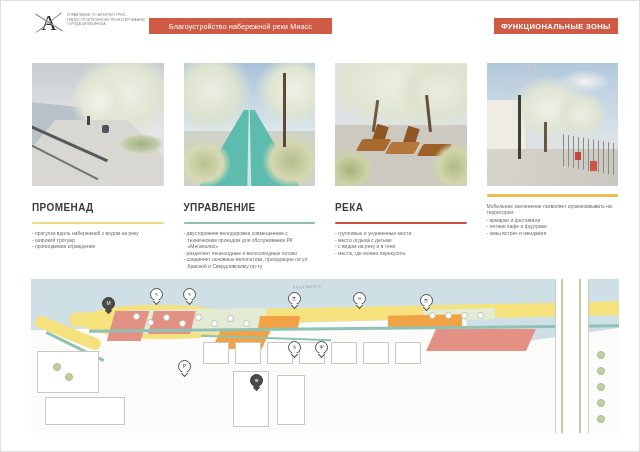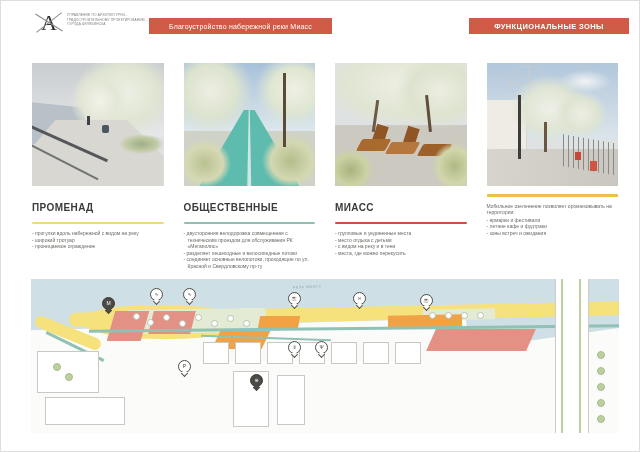--- a/index.html
+++ b/index.html
@@ -8,21 +8,21 @@
 
   
   .logo-wrap{position:absolute;left:36px;top:8px;width:110px;height:30px;}
   .logo-a{position:absolute;left:0;top:0;width:24px;height:28px;font-family:"Liberation Serif",serif;font-size:22px;color:#2e2d2b;line-height:28px;text-align:center;}
   .logo-a::before,.logo-a::after{content:"";position:absolute;left:-4px;top:13px;width:32px;height:1px;background:#8a8a86;}
   .logo-a::before{transform:rotate(32deg);}
   .logo-a::after{transform:rotate(-38deg);}
   .logo-text{position:absolute;left:30px;top:4px;width:80px;font-size:3.2px;line-height:4.6px;color:#7a7a76;letter-spacing:.2px;}
   .banner{position:absolute;top:17px;height:16px;background:#cf5b46;color:#fff;display:flex;align-items:center;justify-content:center;}
   .banner.project{left:148px;width:183px;font-size:7px;letter-spacing:.2px;}
-  .banner.sheet{left:468px;width:160px;font-size:7.5px;font-weight:bold;letter-spacing:.4px;}
+  .banner.sheet{left:493px;width:124px;font-size:7.5px;font-weight:bold;letter-spacing:.4px;}
 
   
   .cols{position:absolute;left:31px;top:62px;width:586px;display:flex;gap:20px;}
   .col{width:143px;position:relative;}
   .photo{width:100%;height:123px;position:relative;overflow:hidden;background:#dfe2e2;}
   .photo *{position:absolute;}
   .zone-title{margin:16px 0 0 0;font-size:10px;font-weight:bold;color:#3c3b39;letter-spacing:.4px;line-height:11.5px;min-height:11px;}
   .rule{height:2.5px;width:100%;margin-top:8px;border-radius:1px;}
   .bullets{margin:6px 0 0 0;padding:0;list-style:none;font-size:5px;line-height:6.6px;color:#6b6a66;}
   .bullets li{text-indent:-4px;padding-left:4px;}
@@ -164,21 +164,21 @@
         <span class="p2-sky"></span>
         <span class="p2-tree1"></span>
         <span class="p2-tree2"></span>
         <span class="p2-ground"></span>
         <span class="p2-path"></span>
         <span class="p2-line"></span>
         <span class="p2-grassL"></span>
         <span class="p2-grassR"></span>
         <span class="p2-pole"></span>
       </div>
-      <h3 class="zone-title">ОБЩЕСТВЕННЫЕ</h3>
+      <h3 class="zone-title">УПРАВЛЕНИЕ</h3>
       <div class="rule" style="background: rgb(143, 191, 178);"></div>
       <ul class="bullets">
         <li>двусторонняя велодорожка совмещенная с техническим проездом для обслуживания РК «Мегаполис»</li>
         <li>разделяет пешеходные и велосипедные потоки</li>
         <li>соединяет основные велопотоки, проходящие по ул. Красной и Свердловскому пр-ту</li>
       </ul>
     </div>
 
     <div class="col">
       <div class="photo">
@@ -188,21 +188,21 @@
         <span class="p3-trunk"></span>
         <span class="p3-trunk2"></span>
         <span class="p3-back p3-b1"></span>
         <span class="p3-back p3-b2"></span>
         <span class="p3-lounger p3-l1"></span>
         <span class="p3-lounger p3-l2"></span>
         <span class="p3-lounger p3-l3"></span>
         <span class="p3-plant"></span>
         <span class="p3-plant2"></span>
       </div>
-      <h3 class="zone-title">МИАСС</h3>
+      <h3 class="zone-title">РЕКА</h3>
       <div class="rule" style="background: rgb(201, 82, 62);"></div>
       <ul class="bullets">
         <li>групповые и уединенные места</li>
         <li>место отдыха с детьми</li>
         <li>с видом на реку и в тени</li>
         <li>места, где можно перекусить</li>
       </ul>
     </div>
 
     <div class="col">

